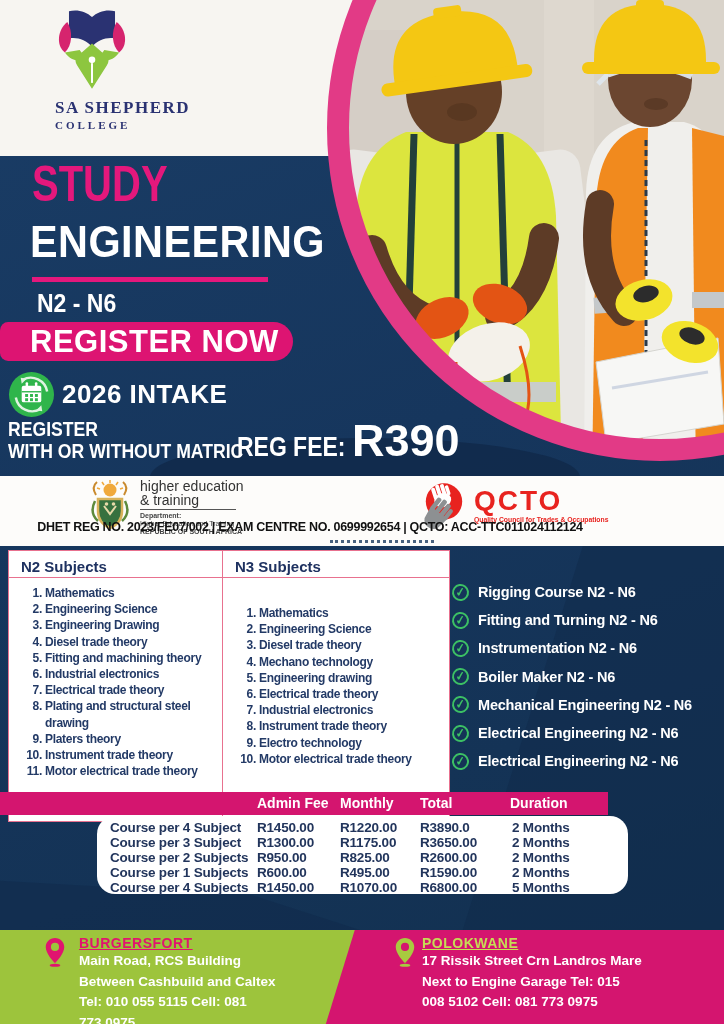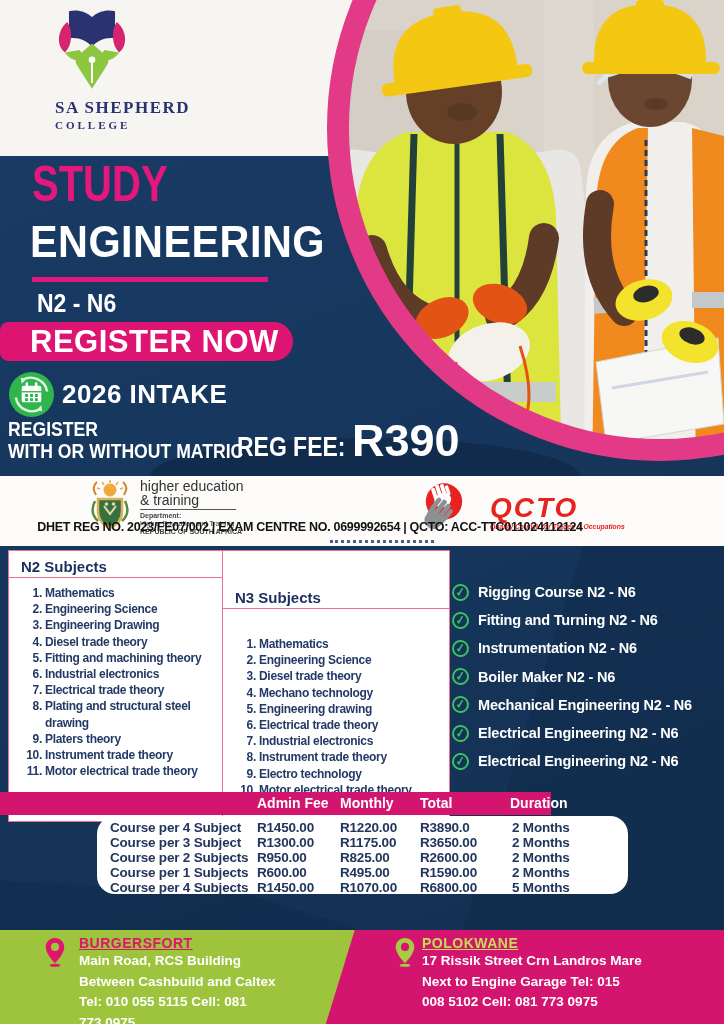--- a/index.html
+++ b/index.html
@@ -48,50 +48,50 @@
   .feeval { position:absolute; left:352px; top:418px; font-size:45px; font-weight:bold; color:#fff; line-height:45px; }
 
   
   .accred { position:absolute; left:0; top:476px; width:724px; height:70px; background:#fdfcfa; }
   .arms { position:absolute; left:88px; top:3px; }
   .dhet-text { position:absolute; left:140px; top:3px; color:#2b2b2b; }
   .dhet-l { font-size:14px; line-height:14px; color:#333; }
   .dhet-underline { width:96px; height:1px; background:#555; margin:2px 0 2px; }
   .dhet-s { font-size:7px; line-height:8px; color:#444; }
   .dhet-s.b { font-weight:bold; }
-  .qcto { position:absolute; left:418px; top:4px; display:flex; align-items:flex-end; gap:20px;font-style:italic; }
+  .qcto { position:absolute; left:418px; top:4px; display:flex; align-items:center; gap:4px; }
   .qcto-name { font-size:28px; font-weight:bold; color:#e8231f; letter-spacing:2px; line-height:28px; }
   .qcto-tag  { font-size:6.8px; font-weight:bold; color:#e8231f; margin-top:1px; }
   .reg-line { position:absolute; left:0; top:44px; width:620px; text-align:center;
               font-size:12.5px; font-weight:bold; color:#111; letter-spacing:-.3px; }
   .dots { position:absolute; left:330px; top:540px; width:104px; border-top:3px dotted #49627f; }
 
   
   .subjects { position:absolute; left:8px; top:550px; width:442px; height:272px; background:#fff;
               border:1.5px solid #e8718f; display:flex; }
   .scol { height:100%; }
   .scol.n2 { width:214px; border-right:1.5px solid #e8718f; }
-  .scol.n3 { flex:1;margin-top:31px; }
+  .scol.n3 { flex:1; }
   .shead { height:27px; padding:7px 0 0 12px; font-size:15px; font-weight:bold; color:#1e3160;
            border-bottom:1.5px solid #e8718f; }
   .subjects ol { margin:7px 4px 0 6px; padding-left:30px; list-style:decimal; }
   .scol.n3 ol { margin-top:27px; }
   .subjects li { font-size:12px; font-weight:bold; color:#233a66; line-height:16.2px; letter-spacing:-.3px; }
   .scol.n3 li { white-space:nowrap; }
 
   
   .courses { position:absolute; left:452px; top:578px; width:272px; }
   .course { display:flex; align-items:center; gap:9px; height:28.2px; }
   .chk { flex:0 0 17px; width:17px; height:17px; border:2px solid #3cc064; border-radius:50%;
          color:#3cc064; font-size:12px; font-weight:bold; line-height:13px; text-align:center;
          transform:rotate(-8deg); }
   .course-label { font-size:14.5px; font-weight:bold; color:#fff; letter-spacing:-.2px; white-space:nowrap; }
 
   
-  .fee-head { position:absolute; left:0; top:792px; width:551px; height:23px; background:#d4156f;text-align:right; }
+  .fee-head { position:absolute; left:0; top:792px; width:608px; height:23px; background:#d4156f;text-align:right; }
   .fee-head span { position:absolute; top:0; line-height:23px; font-size:14px; font-weight:bold; color:#fff; }
   .fh1 { left:257px; } .fh2 { left:340px; } .fh3 { left:420px; } .fh4 { left:510px; }
   .fee-box { position:absolute; left:97px; top:816px; width:531px; height:78px; background:#fff;
              border-radius:18px; display:flex; flex-direction:column; justify-content:flex-start;
              padding:4px 8px 4px 13px; }
   .fee-row { display:grid; grid-template-columns:147px 83px 80px 92px auto;
              font-size:13.5px; font-weight:bold; color:#22355c; letter-spacing:-.2px; }
 
   
   .bottom { position:absolute; left:0; top:930px; width:724px; height:94px; background:#d4156f; }

